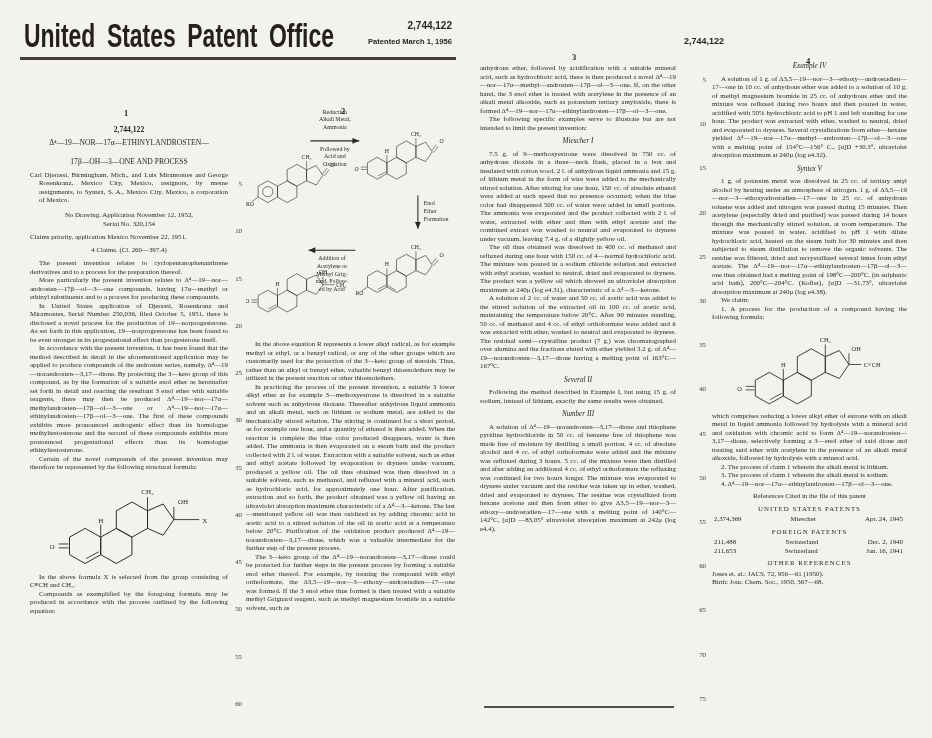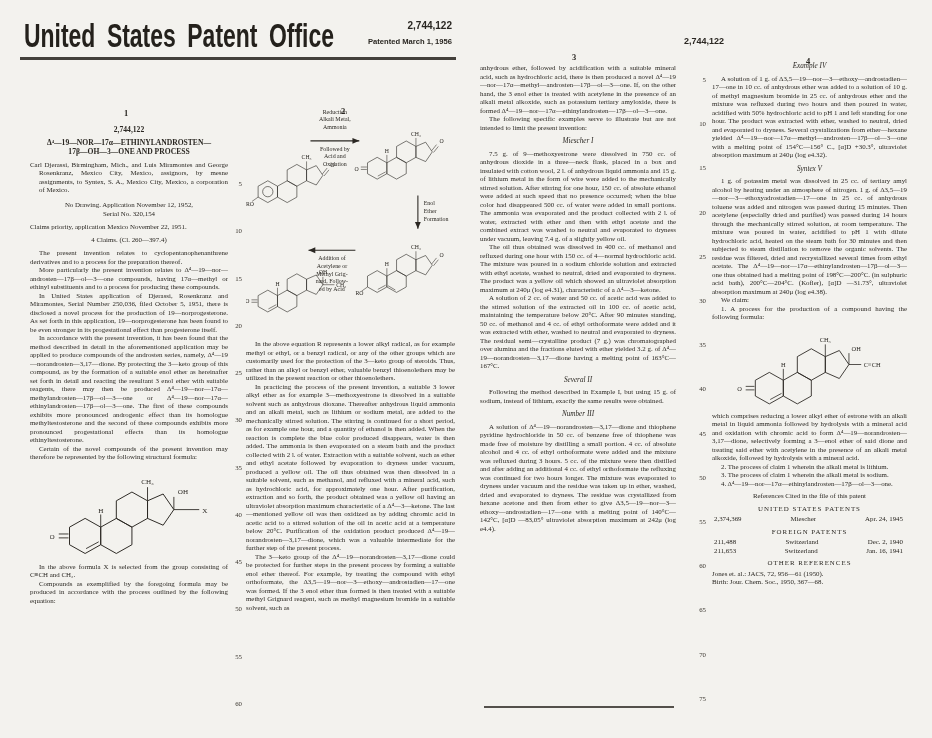--- a/index.html
+++ b/index.html
@@ -26,21 +26,21 @@
   
   .col{font-size:6.9px;line-height:8.5px;text-align:justify;}
   .col1{left:30px;top:126px;width:198px;}
   .col2{left:246px;top:96px;width:209px;}
   .col3{left:480px;top:64px;width:196px;}
   .col4{left:712px;top:62px;width:195px;}
   .para{margin:0;text-indent:9px;}
   .para.ni{text-indent:0;}
   .center{text-align:center;text-indent:0;margin:0;}
   .bold{font-weight:bold;}
-  .pat-title{font-size:7.6px;line-height:9px;font-weight:bold;margin-top:3px;}
+  .pat-title{font-size:7.6px;line-height:9px;font-weight:normal;margin-top:3px;}
   .inventors{margin-top:5px;padding-left:9px;text-indent:-9px;text-align:justify;}
   .appline{margin-top:5px;}
   .claimsline{margin-top:4px;margin-bottom:5px;}
   .ex-head{font-style:italic;text-align:center;text-indent:0;margin:5px 0 4px 0;font-size:7.2px;}
   
   .gutter{display:flex;flex-direction:column;justify-content:space-between;width:14px;
     font-size:6.8px;text-align:right;color:#3a362f;}
   .gutter-left{left:228px;top:180px;height:527px;}
   .gutter-right{left:692px;top:76px;height:626px;}
   
@@ -112,21 +112,21 @@
     <span class="lineno">55</span>
     <span class="lineno">60</span>
     <span class="lineno">65</span>
     <span class="lineno">70</span>
     <span class="lineno">75</span>
   </div>
 
 <div class="abs col col1">
   <p class="center bold" style="font-size:7.6px">2,744,122</p>
   <div class="pat-title center">Δ⁴—19—NOR—17α—ETHINYLANDROSTEN—</div>
-  <div class="pat-title center" style="margin-top:0">17β—OH—3—ONE AND PROCESS</div>
+  <div class="pat-title center" style="margin-top:10px">17β—OH—3—ONE AND PROCESS</div>
   <p class="inventors">Carl Djerassi, Birmingham, Mich., and Luis Miramontes and George Rosenkranz, Mexico City, Mexico, assignors, by mesne assignments, to Syntex, S. A., Mexico City, Mexico, a corporation of Mexico.</p>
   <p class="center appline">No Drawing.  Application November 12, 1952,</p>
   <p class="center">Serial No. 320,154</p>
   <p class="para ni" style="margin-top:5px">Claims priority, application Mexico November 22, 1951.</p>
   <p class="center claimsline">4 Claims.  (Cl. 260—397.4)</p>
   <div>
       <p class="para">The present invention relates to cyclopentanophenanthrene derivatives and to a process for the preparation thereof.</p>
       <p class="para">More particularly the present invention relates to Δ⁴—19—nor—androsten—17β—ol—3—one compounds, having 17α—methyl or ethinyl substituents and to a process for producing these compounds.</p>
       <p class="para">In United States application of Djerassi, Rosenkranz and Miramontes, Serial Number 250,036, filed October 5, 1951, there is disclosed a novel process for the production of 19—norprogesterone.  As set forth in this application, 19—norprogesterone has been found to be even stronger in its progestational effect than progesterone itself.</p>
       <p class="para">In accordance with the present invention, it has been found that the method described in detail in the aforementioned application may be applied to produce compounds of the androsten series, namely, Δ⁴—19—norandrosten—3,17—dione.  By protecting the 3—keto group of this compound, as by the formation of a suitable enol ether as hereinafter set forth in detail and reacting the resultant 3 enol ether with suitable reagents, there may then be produced Δ⁴—19—nor—17α—methylandrosten—17β—ol—3—one or Δ⁴—19—nor—17α—ethinylandrosten—17β—ol—3—one.  The first of these compounds exhibits more pronounced androgenic effect than its homologue methyltestosterone and the second of these compounds exhibits more pronounced progestational effects than its homologue ethinyltestosterone.</p>

